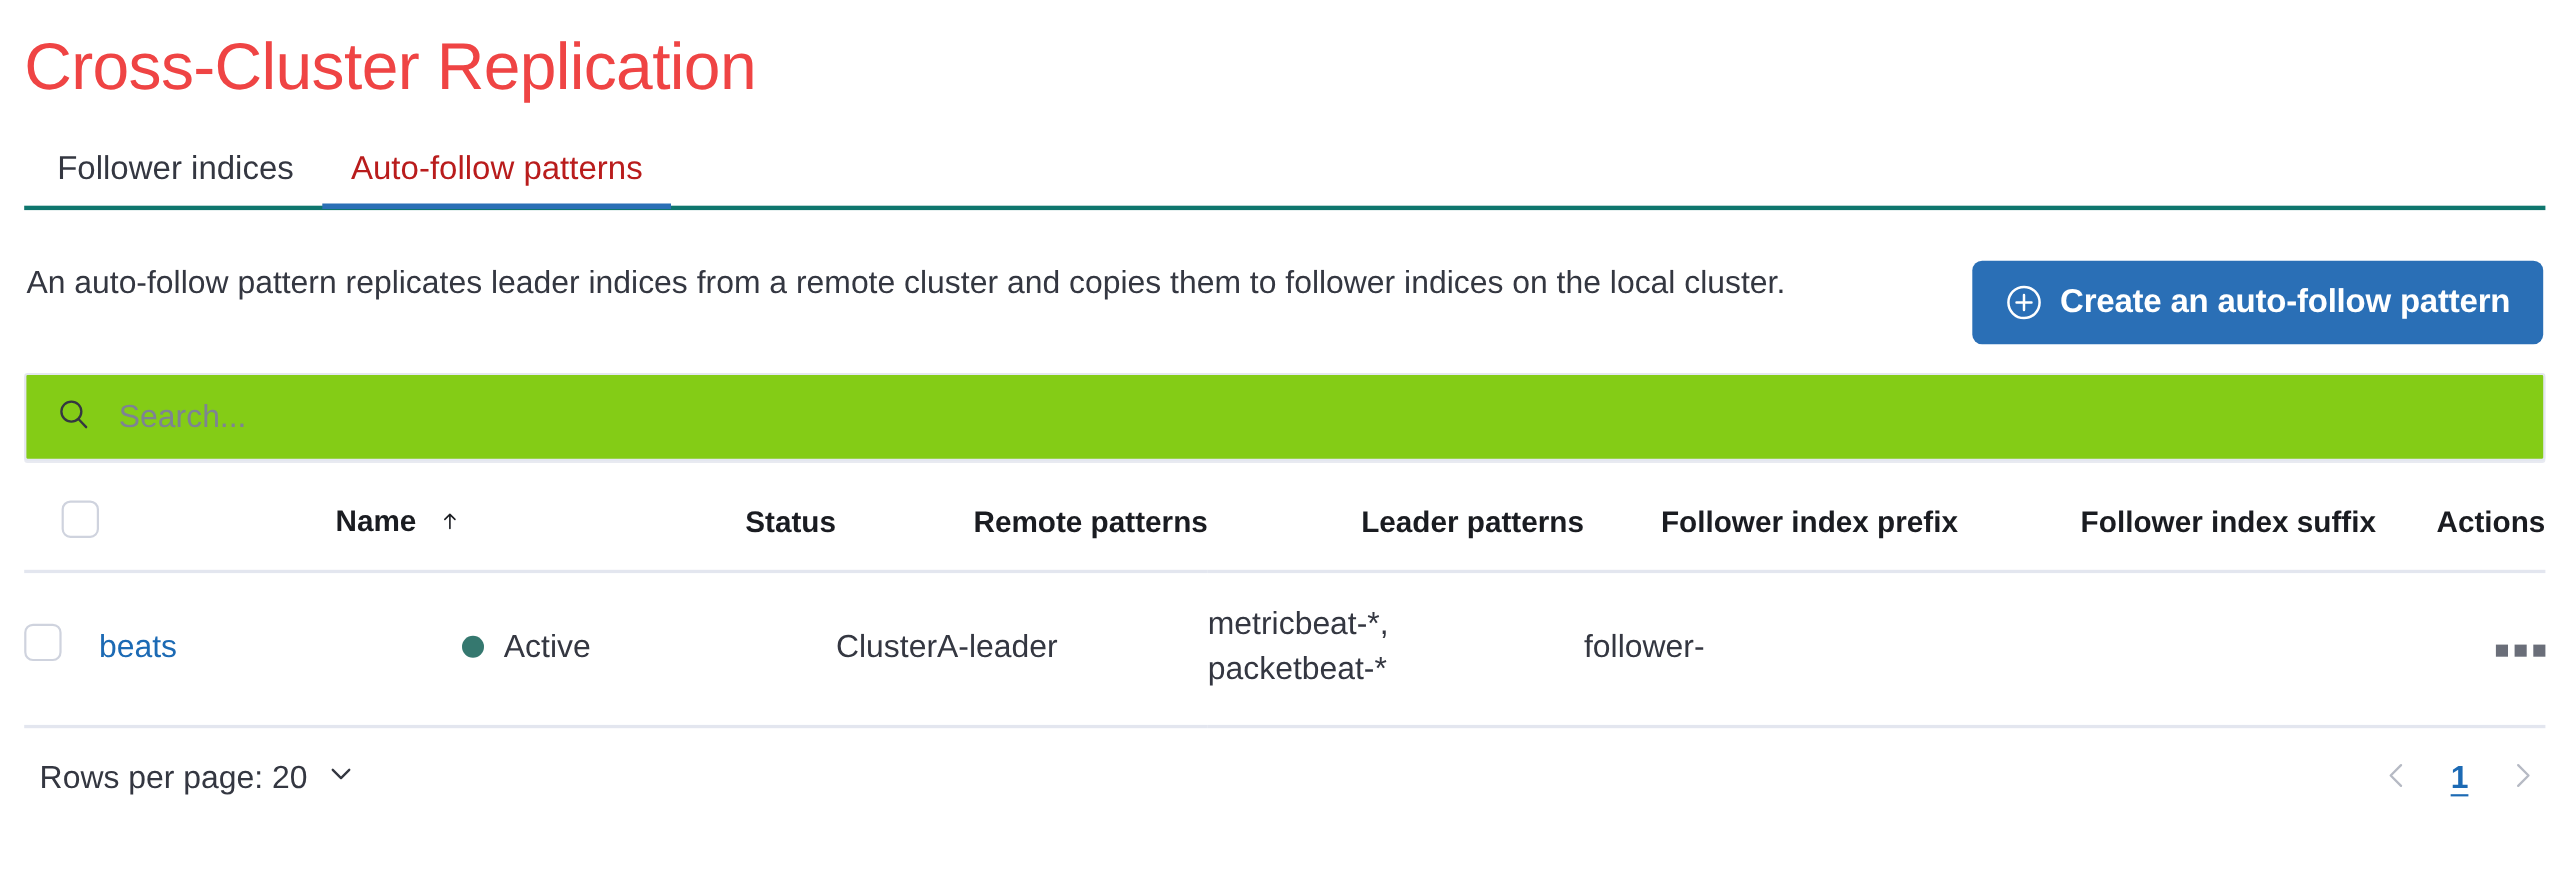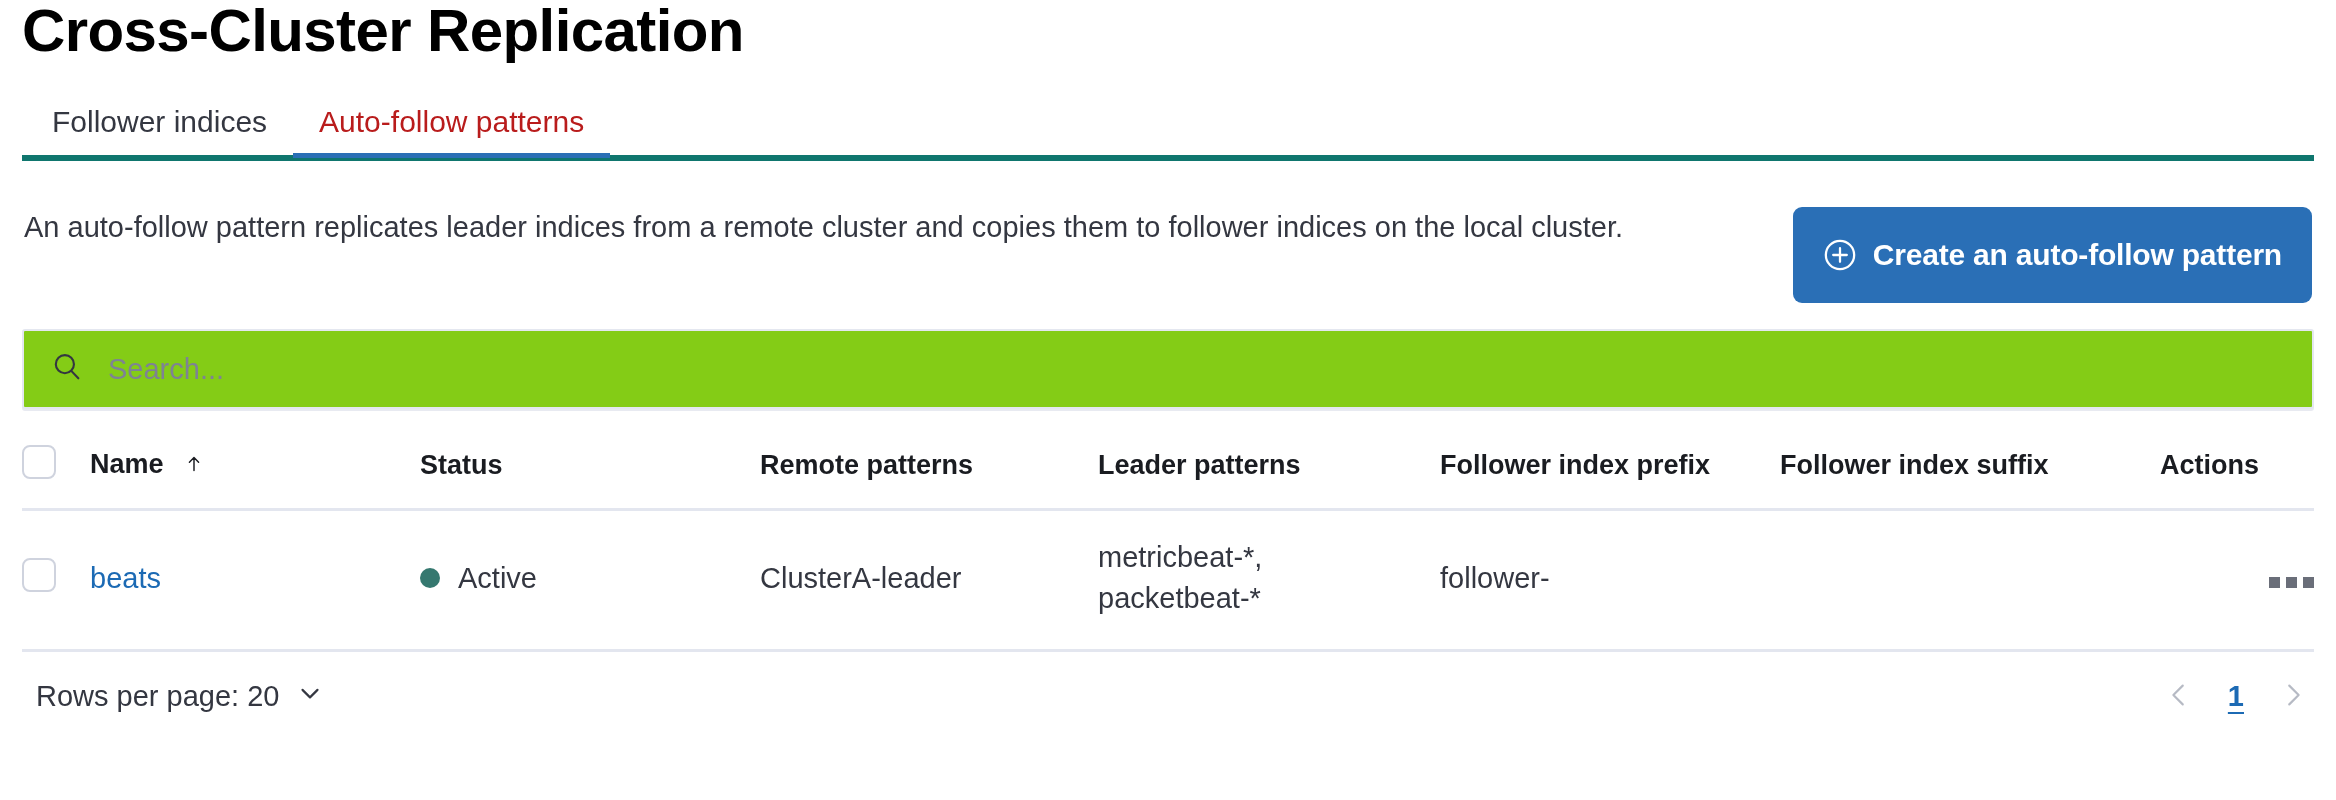--- a/index.html
+++ b/index.html
@@ -20,35 +20,35 @@
     width: 2336px;
     height: 800px;
     box-sizing: border-box;
     padding: 0 22px;
   }
 
   
   .page-title {
     font-size: 60px;
     line-height: 1.0;
-    font-weight: 700;
-    color: #000000;
+    font-weight: 400;
+    color: #ef4444;
     letter-spacing: -0.6px;
     margin: 0;
-    padding-top: 1px;
+    padding-top: 31px;
     height: 74px;
   }
 
   
   .tabs {
     display: flex;
     align-items: flex-end;
     height: 76px;
     margin-top: 10px;
-    border-bottom: 6px solid #0f766e;
+    border-bottom: 4px solid #0f766e;
     box-sizing: border-box;
     padding-left: 6px;
   }
   .tab {
     position: relative;
     font-size: 30px;
     line-height: 1;
     color: #343741;
     padding: 0 26px 18px 26px;
     cursor: pointer;
@@ -91,21 +91,21 @@
     gap: 16px;
     background: #2a6fb6;
     color: #ffffff;
     border: none;
     border-radius: 9px;
     font-family: "Liberation Sans", sans-serif;
     font-size: 30px;
     font-weight: 700;
     letter-spacing: -0.2px;
     padding: 18px 30px;
-    height: 96px;
+    height: 76px;
     box-sizing: border-box;
     cursor: pointer;
     white-space: nowrap;
     margin-top: 2px;
   }
   .cta-button svg { display: block; }
 
   
   .search-wrap {
     margin-top: 26px;
@@ -133,21 +133,21 @@
   .search-input::placeholder { color: #7e8394; opacity: 1; }
 
   
   table.ccr-table {
     width: 100%;
     border-collapse: collapse;
     margin-top: 22px;
     table-layout: fixed;
   }
   table.ccr-table th {
-    text-align: left;
+    text-align: right;
     font-size: 27px;
     font-weight: 700;
     color: #1a1c21;
     padding: 14px 0 22px 0;
     border-bottom: 3px solid #e3e6ef;
     vertical-align: middle;
   }
   table.ccr-table td {
     font-size: 29px;
     color: #343741;

